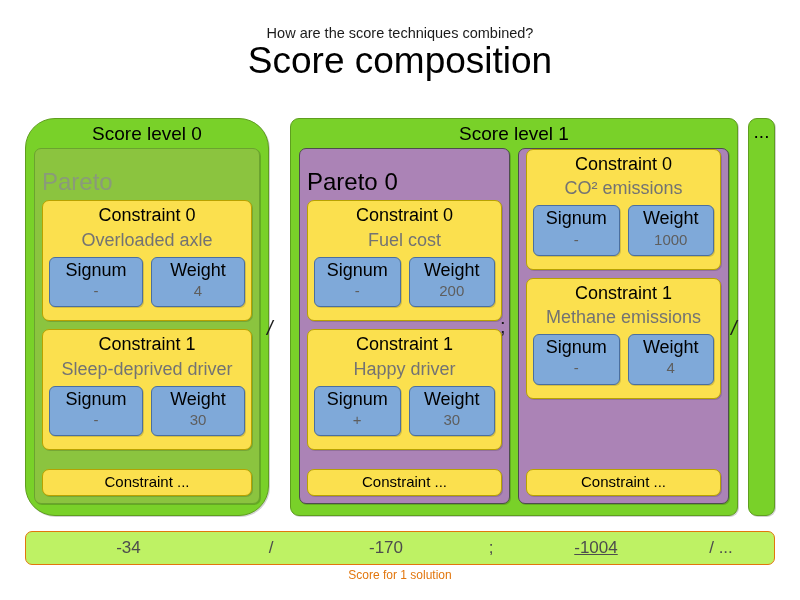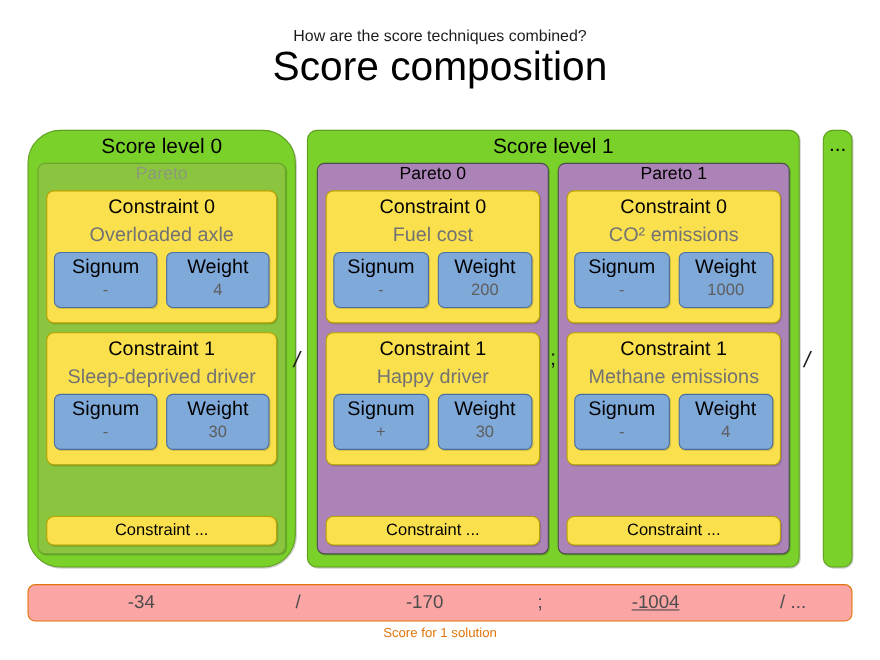--- a/index.html
+++ b/index.html
@@ -82,24 +82,23 @@
   .group-box.pareto-active {
     background: #ab83b6;
     border-color: #4d4d4d;
   }
   .group-box.pareto-muted {
     background: #8cc152;
     background: #8bc43f;
     border-color: #6ba32f;
   }
   .group-title {
-    text-align: center;
-    font-size: 16px;
-    color: #000;
-    padding: 1px 0 5px 0;
+    font-size: 24px;
+    color: #000;
+    padding: 19px 0 5px 0;
     line-height: 1.15;
   }
   .group-title.muted-text {
     color: #8a9a7a;
   }
 
   
   .constraint {
     background: #fce94f;
     background: #fbe04e;
@@ -186,21 +185,21 @@
   
   #score-bar {
     position: absolute;
     left: 25px;
     top: 531px;
     width: 750px;
     height: 34px;
     border: 1.6px solid #e2760d;
     border-radius: 7px;
     box-sizing: border-box;
-    background: #fca5a5;
+    background: #bef264;
     display: flex;
     align-items: center;
   }
   .score-cell {
     text-align: center;
     font-size: 17px;
     color: #4d4d4d;
   }
   .score-num { width: 205px; }
   .score-op  { width: 80px; }
@@ -267,21 +266,21 @@
         </div>
 
         <div class="constraint-more">Constraint ...</div>
       </div>
 
     </div>
   </div>
 
   <div class="separator" style="left:267px; top:205px;">/</div>
 
-  <div class="level-panel" style="left:279px; top:5px; width:448px; height:398px;">
+  <div class="level-panel" style="left:290px; top:5px; width:448px; height:398px;">
     <div class="level-title">Score level 1</div>
     <div class="level-body">
 
       <div class="group-box pareto-active">
         <div class="group-title">Pareto 0</div>
 
         <div class="constraint">
           <div class="constraint-title">Constraint 0</div>
           <div class="constraint-desc">Fuel cost</div>
           <div class="chips">
@@ -308,21 +307,20 @@
               <div class="chip-label">Weight</div>
               <div class="chip-value">30</div>
             </div>
           </div>
         </div>
 
         <div class="constraint-more">Constraint ...</div>
       </div>
 
       <div class="group-box pareto-active">
-        <div class="group-title">Pareto 1</div>
 
         <div class="constraint">
           <div class="constraint-title">Constraint 0</div>
           <div class="constraint-desc">CO² emissions</div>
           <div class="chips">
             <div class="chip">
               <div class="chip-label">Signum</div>
               <div class="chip-value">-</div>
             </div>
             <div class="chip">

